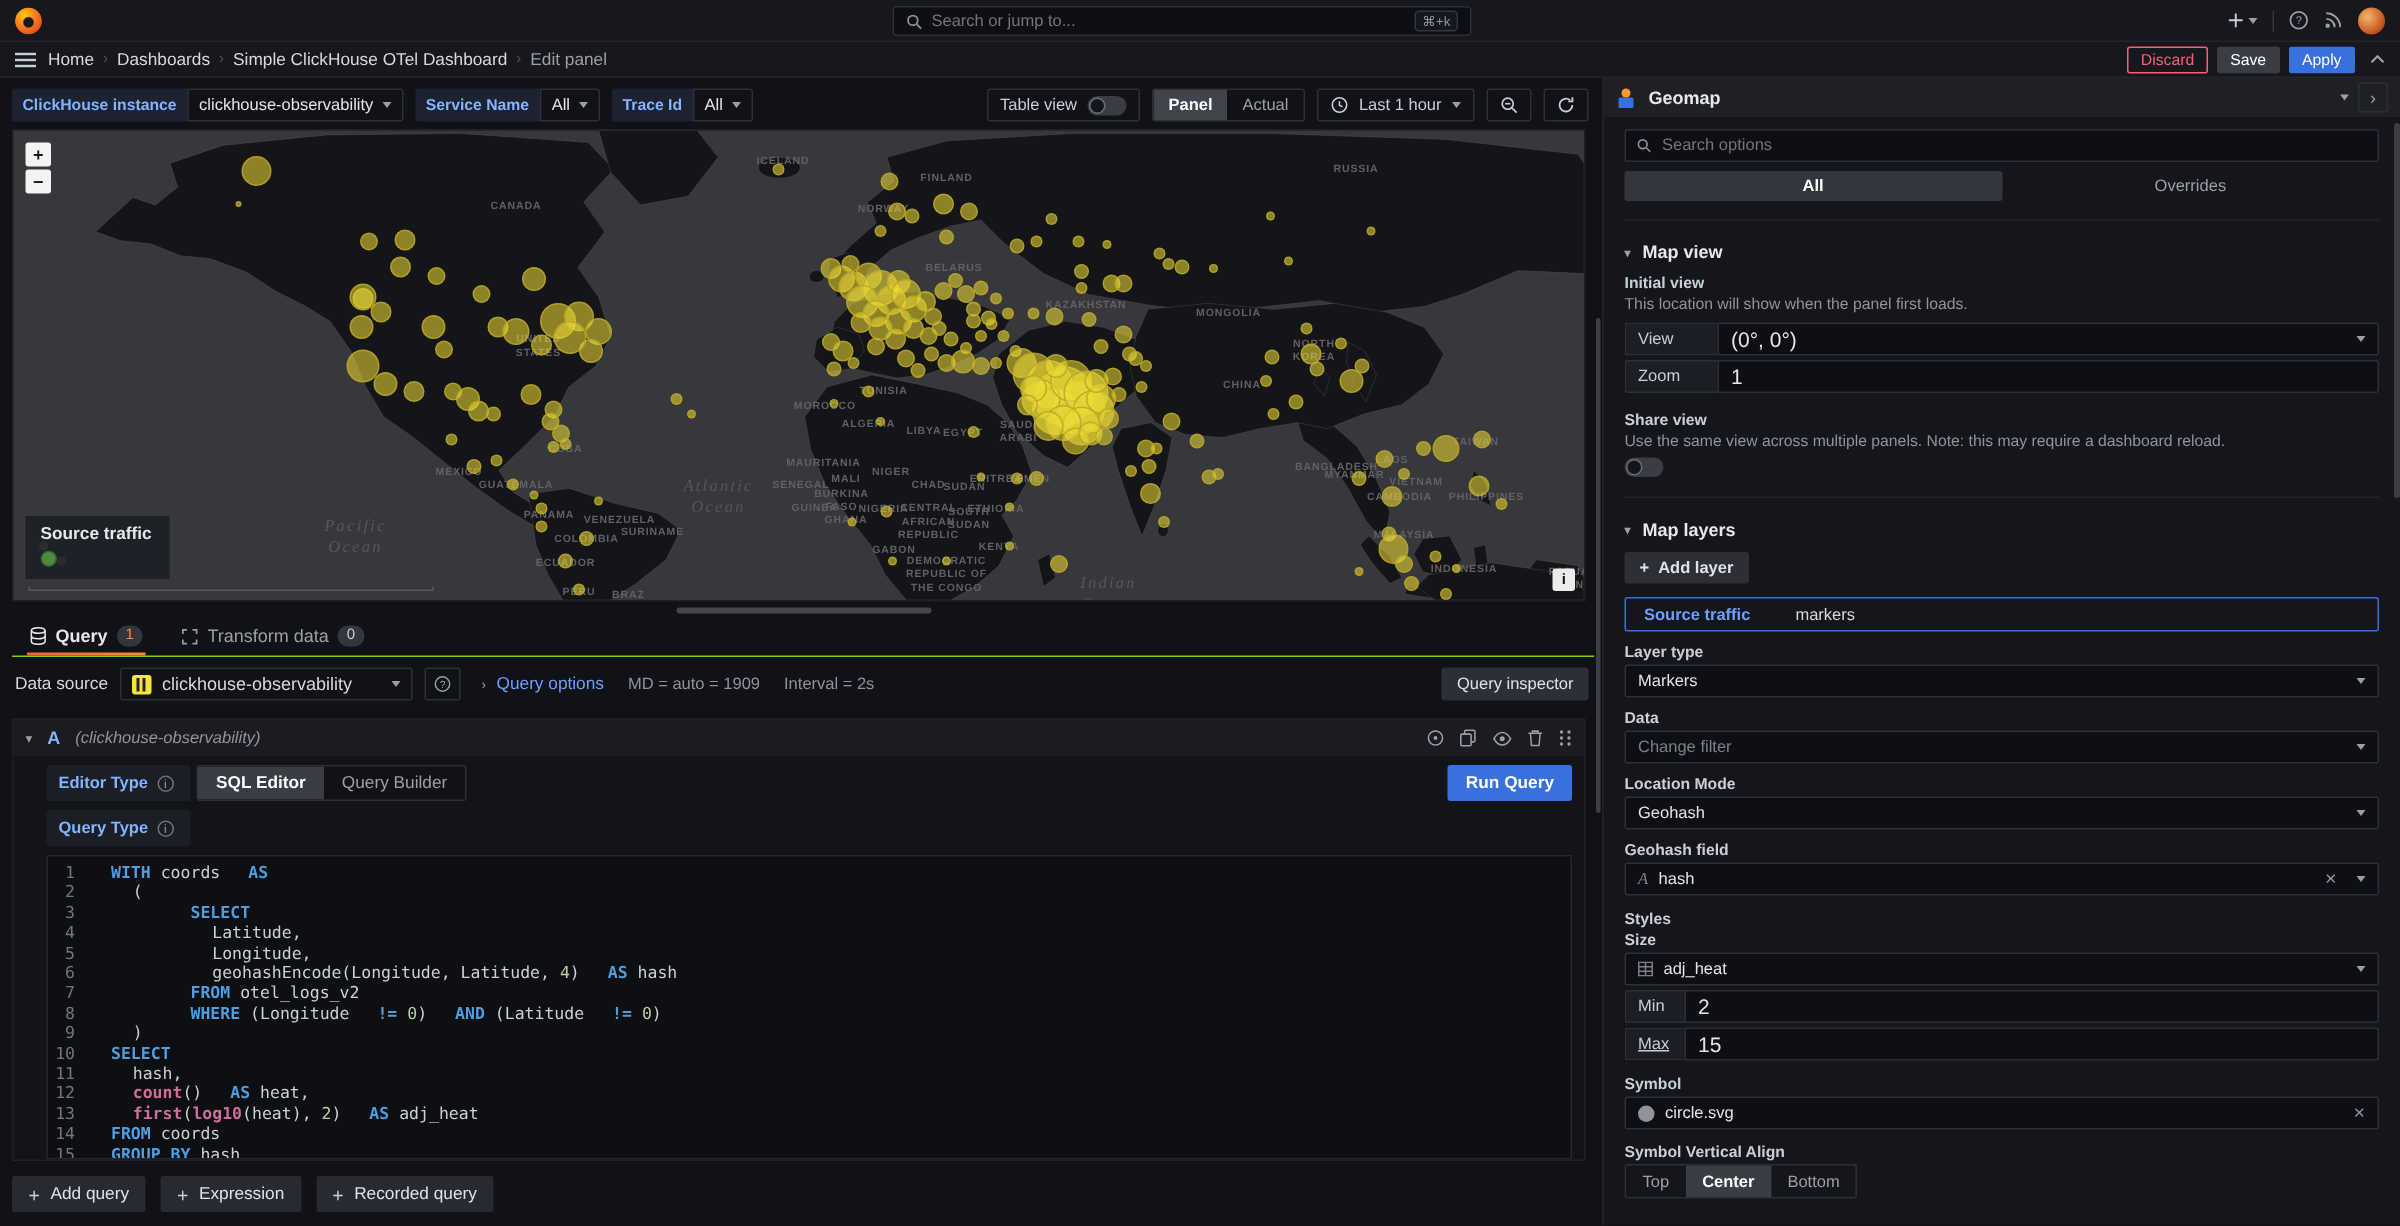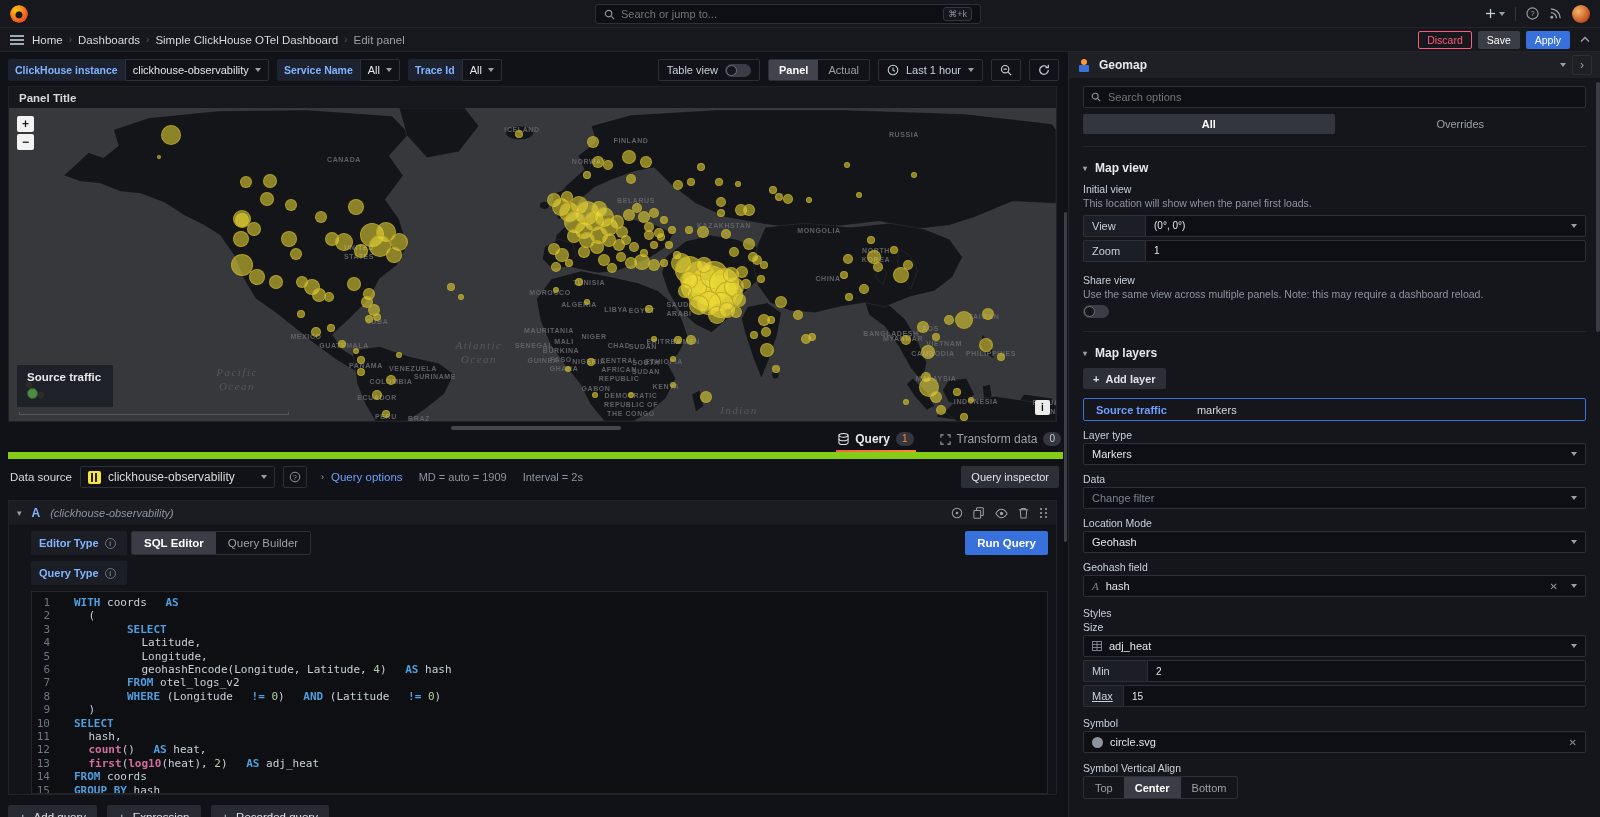--- a/index.html
+++ b/index.html
@@ -90,21 +90,21 @@
     border:1px solid #33612d; margin-top:5px; }
   .mapscale { position:absolute; left:10px; bottom:6px; width:270px; height:3px;
     border-bottom:1.5px solid #6a6c71; border-left:1.5px solid #6a6c71; border-right:1.5px solid #6a6c71; opacity:.6; }
   .infobtn { position:absolute; right:6px; bottom:6px; width:15px; height:15px; background:#ececec;
     color:#111; font-weight:bold; font-size:10px; display:flex; align-items:center; justify-content:center;
     border-radius:2px; z-index:5; cursor:pointer; }
   .panel-resize { width:170px; height:4px; background:#44464d; border-radius:2px; margin:4px auto 2px; }
 
   
   .edtabs { height:27px; display:flex; align-items:flex-end; gap:22px; padding-left:10px;
-    border-bottom:7px solid #84cc16;justify-content:flex-end; }
+    border-bottom:1px solid #84cc16; }
   .edtab { display:flex; align-items:center; gap:6px; padding:4px 2px 6px; font-size:12px;
     color:#9aa0a6; cursor:pointer; position:relative; }
   .edtab.active { color:#e6e8ea; font-weight:bold; }
   .edtab.active::after { content:""; position:absolute; left:0; right:0; bottom:0; height:2px;
     background:linear-gradient(90deg,#f55f3e,#ff8833); }
   .countbadge { background:#33363e; color:#c7d0d9; font-size:10px; font-weight:normal;
     border-radius:8px; padding:0 6px; line-height:14px; }
 
   
   .dsrow { height:30px; display:flex; align-items:center; gap:8px; padding:0 4px 0 2px; margin-top:3px; }
@@ -172,27 +172,27 @@
   .sb-search input { flex:1; background:transparent; border:none; outline:none; color:#c7d0d9;
     font-size:11px; font-family:inherit; }
   .sb-tabs { display:flex; margin-top:6px; height:20px; }
   .sb-tab { flex:1; display:flex; align-items:center; justify-content:center; font-size:11px;
     color:#9aa0a6; cursor:pointer; border-radius:2px; }
   .sb-tab.active { background:#33363e; color:#fff; font-weight:bold; }
   .section-title { display:flex; align-items:center; gap:8px; font-size:12px; font-weight:bold;
     color:#e6e8ea; margin:14px 0 8px 0; cursor:pointer; }
   .section-title .sc { color:#9aa0a6; font-size:8px; }
   .sb-sec { border-top:1px solid #24252b; margin-top:12px; }
-  .f-label { font-size:10.5px; font-weight:normal; color:#c7d0d9; margin:8px 0 2px; }
+  .f-label { font-size:10.5px; font-weight:bold; color:#c7d0d9; margin:8px 0 2px; }
   .f-desc { font-size:10.5px; color:#8e949e; margin-bottom:4px; line-height:1.3; }
   .pairrow { display:flex; height:22px; margin-bottom:3px; }
   .pairlabel { width:62px; background:#1c1e25; border:1px solid #2c2f36; border-right:none;
     display:flex; align-items:center; padding:0 8px; font-size:11px; color:#c7d0d9; border-radius:2px 0 0 2px; }
   .pairvalue { flex:1; background:#0e0f14; border:1px solid #2c2f36; display:flex; align-items:center;
-    padding:0 8px; font-size:10px; color:#e3e5e8; border-radius:0 2px 2px 0; gap:6px; }
+    padding:0 8px; font-size:14px; color:#e3e5e8; border-radius:0 2px 2px 0; gap:6px; }
   .pairvalue .caret { margin-left:auto; }
   .wide-btn { height:21px; background:#2d2f36; border-radius:2px; display:flex; align-items:center;
     justify-content:center; color:#e0e2e6; font-size:11px; font-weight:bold; margin-top:5px; cursor:pointer; }
   .dd { height:22px; background:#0e0f14; border:1px solid #2c2f36; border-radius:2px; display:flex;
     align-items:center; gap:7px; padding:0 8px; font-size:11px; color:#e3e5e8; cursor:pointer; }
   .dd .caret { margin-left:auto; }
   .dd .ph { color:#7b818a; }
   .xmark { color:#8e949e; font-size:10px; margin-left:auto; cursor:pointer; }
   .addlayer { height:21px; display:inline-flex; align-items:center; gap:6px; background:#2d2f36;
     border-radius:2px; color:#e0e2e6; font-size:11px; font-weight:bold; padding:0 10px; cursor:pointer; }
@@ -334,21 +334,20 @@
         <span class="chip">
           <svg width="12" height="12" viewBox="0 0 14 14">
               <path d="M12 7 a5 5 0 1 1 -1.8 -3.8" fill="none" stroke="#c7d0d9" stroke-width="1.4"></path>
               <path d="M12 1 L12 4.2 L8.8 4.2" fill="none" stroke="#c7d0d9" stroke-width="1.4"></path>
             </svg>
         </span>
       </div>
     </div>
 
     <div class="panel">
-      <div class="panel-header">Panel Title</div>
       <div class="mapwrap" id="mapwrap">
         <svg class="world" width="1047" height="313" viewBox="0 0 1052 315" preserveAspectRatio="none">
           <g fill="#141518" stroke="rgba(100,100,106,0.35)" stroke-width="0.6">
             <path d="M55,68 L80,45 L95,50 L110,38 L105,22 L140,10 L210,3 L300,2 L385,8 L402,26 L382,48 L396,68 L378,92 L392,112 L400,138 L390,158 L372,172 L362,192 L342,212 L325,228 L335,243 L352,253 L362,261 L350,266 L330,254 L308,238 L288,222 L268,206 L248,192 L236,172 L226,148 L212,128 L196,118 L176,108 L156,95 L132,86 L112,84 L92,76 L72,74 Z"></path>
             <path d="M392,0 L458,0 L472,18 L452,44 L420,50 L400,28 Z"></path>
             <path d="M345,244 L372,240 L402,250 L432,257 L447,268 L437,288 L417,304 L400,315 L368,315 L358,298 L350,278 Z"></path>
             <ellipse cx="513" cy="25" rx="14" ry="7"></ellipse>
             <path d="M545,95 L560,78 L578,62 L572,48 L590,34 L585,18 L625,7 L710,2 L840,2 L960,6 L1048,16 L1052,22 L1052,96 L1008,94 L970,110 L945,118 L910,122 L875,114 L840,118 L800,122 L760,117 L720,110 L690,96 L664,76 L648,60 L628,64 L606,72 L588,80 L573,93 L566,108 L552,112 Z"></path>
             <path d="M545,150 L550,128 L562,116 L582,110 L604,108 L626,112 L650,118 L668,126 L660,140 L645,150 L628,158 L610,164 L592,166 L572,162 L556,158 Z"></path>
             <path d="M538,140 L552,132 L566,136 L570,148 L560,160 L546,162 L536,152 Z"></path>
@@ -911,21 +910,21 @@
                   <line x1="0.5" y1="3.5" x2="9.5" y2="3.5"></line>
                   <line x1="0.5" y1="6.5" x2="9.5" y2="6.5"></line>
                   <line x1="5" y1="0.5" x2="5" y2="9.5"></line>
                 </g>
               </svg>
           </span>
           <span>adj_heat</span>
           <span class="caret"></span>
         </div>
         <div class="pairrow" style="margin-top:3px;">
-          <span class="pairlabel" style="width:64px;">Min</span>
+          <span class="pairlabel" style="width:40px;">Min</span>
           <span class="pairvalue">
               <span>2</span>
             </span>
         </div>
         <div class="pairrow">
           <span class="pairlabel" style="width:40px;text-decoration:underline;">Max</span>
           <span class="pairvalue">
               <span>15</span>
             </span>
         </div>

